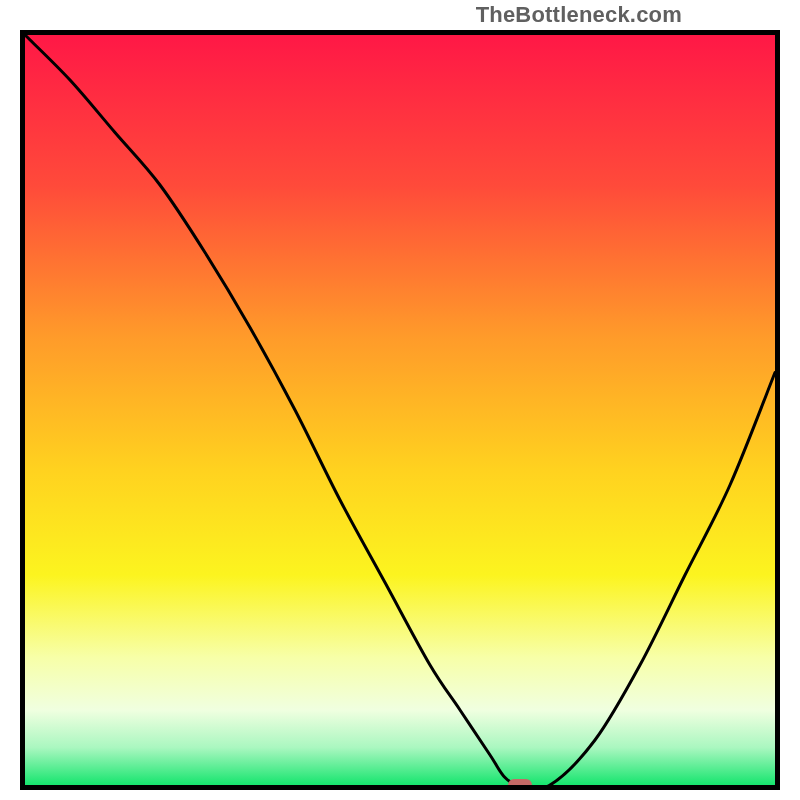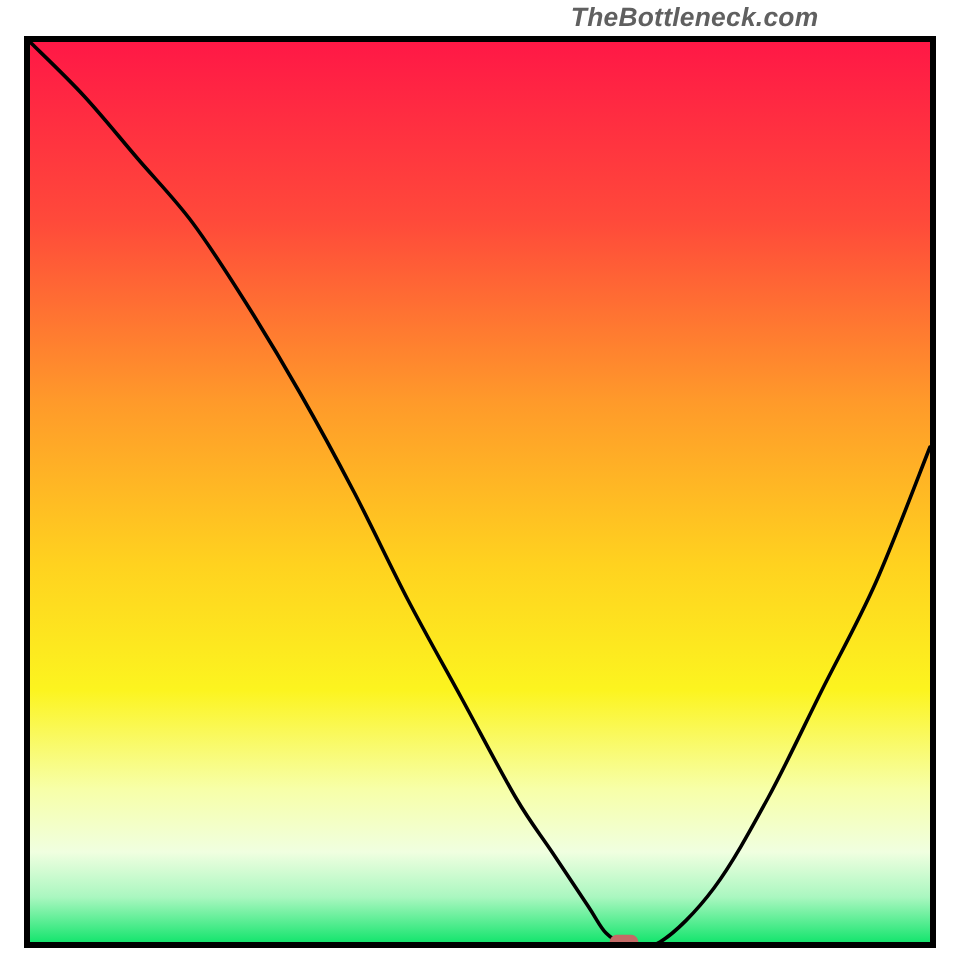--- a/index.html
+++ b/index.html
@@ -7,21 +7,20 @@
     padding: 0;
     width: 800px;
     height: 800px;
     background: #ffffff;
     font-family: Arial, Helvetica, sans-serif;
   }
   .wrap {
     position: relative;
     width: 692px;
     height: 800px;
-    font-style: italic;
   }
   .watermark {
     position: absolute;
     top: 2px;
     right: 10px;
     font-size: 22px;
     font-weight: 600;
     color: #606060;
     letter-spacing: 0.2px;
     z-index: 10;

